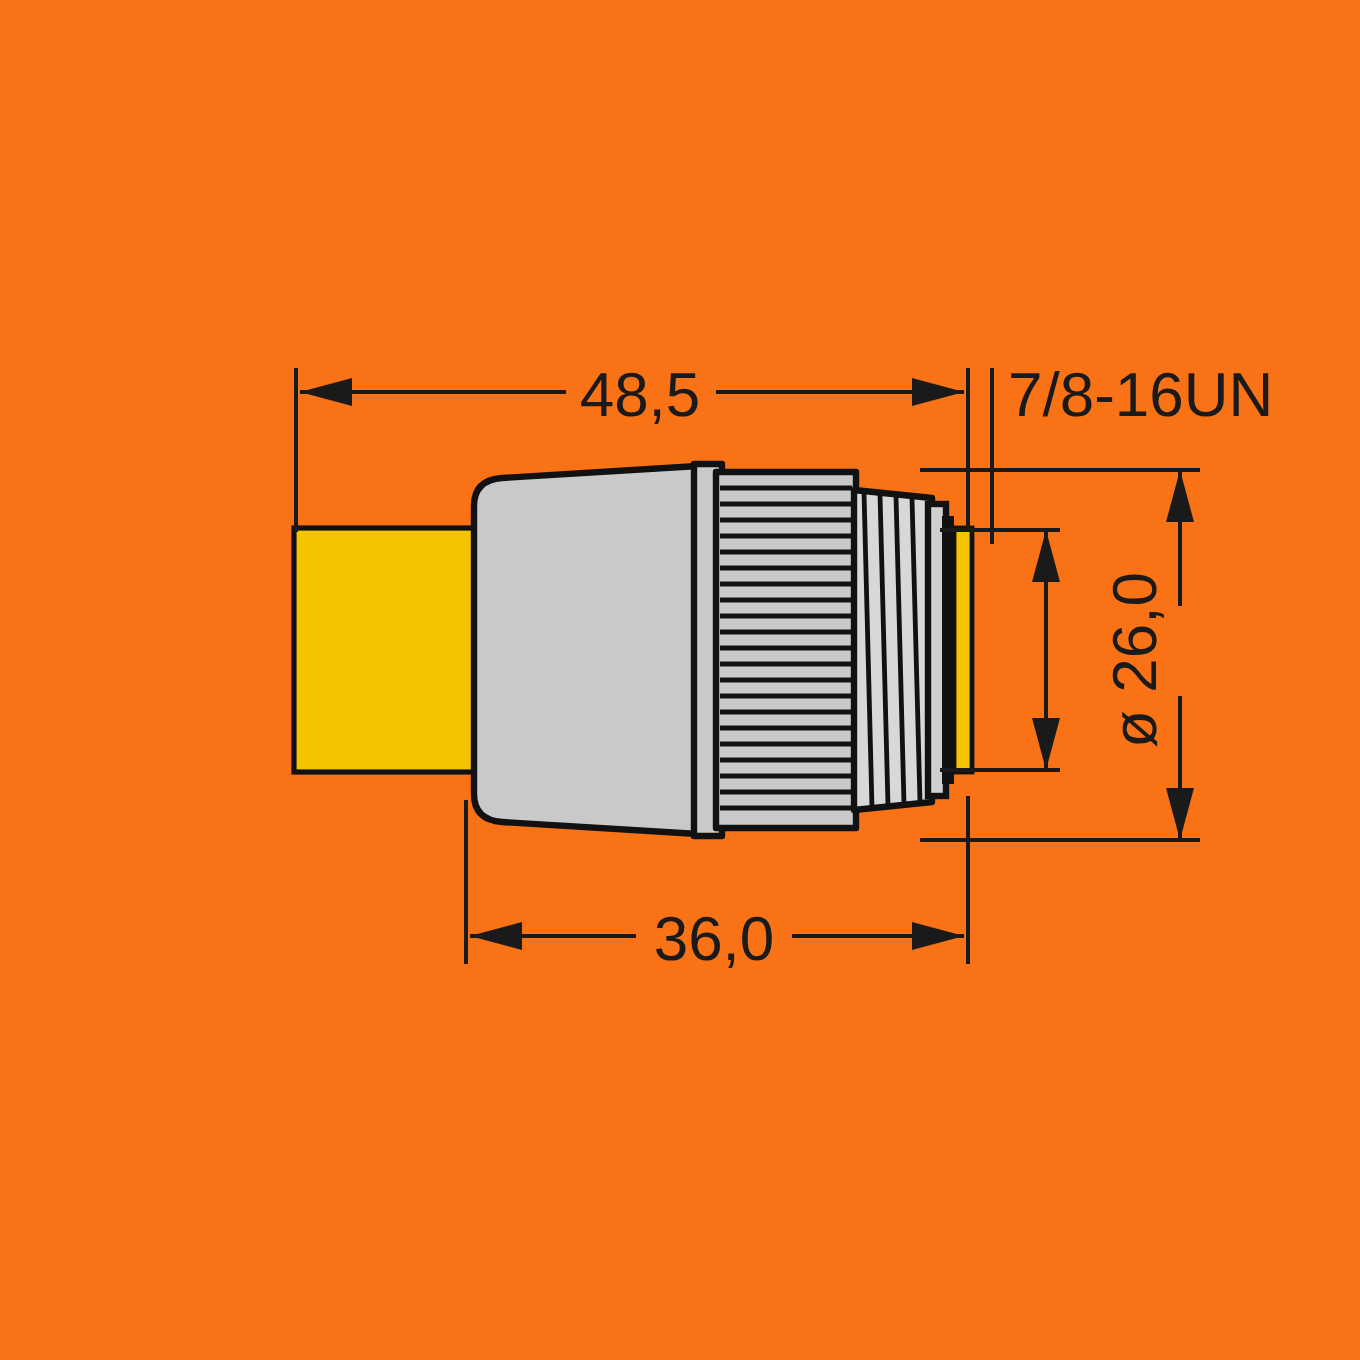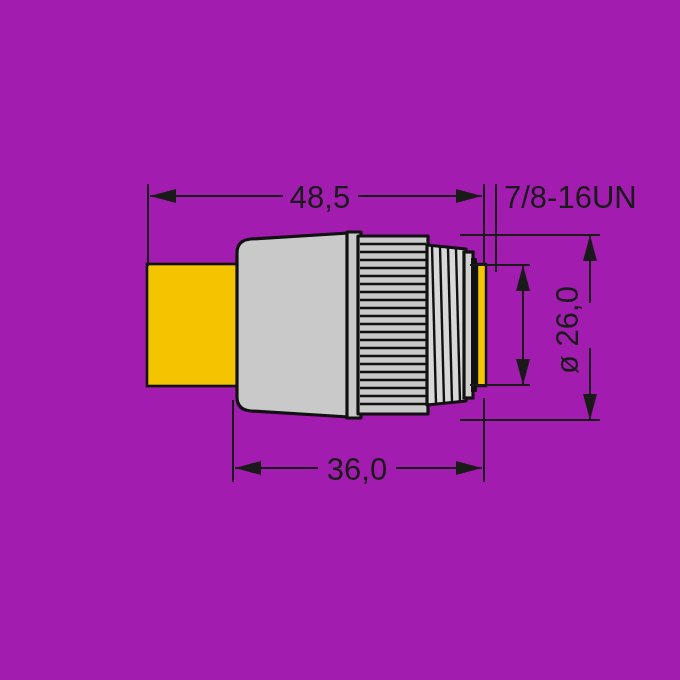--- a/index.html
+++ b/index.html
@@ -10,21 +10,21 @@
   body {
     width: 680px;
     height: 680px;
     font-family: "Liberation Sans", sans-serif;
     overflow: hidden;
   }
   #drawing-root {
     position: relative;
     width: 680px;
     height: 680px;
-    background: #a21caf;
+    background: #f97316;
   }
   svg#technical-drawing {
     display: block;
     width: 680px;
     height: 680px;
   }
   .dim-text {
     font-family: "Liberation Sans", sans-serif;
     font-size: 31px;
     fill: #1a1a1a;

